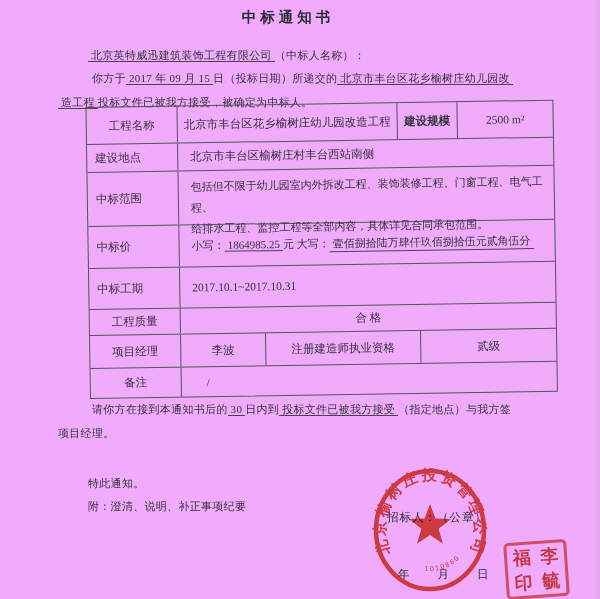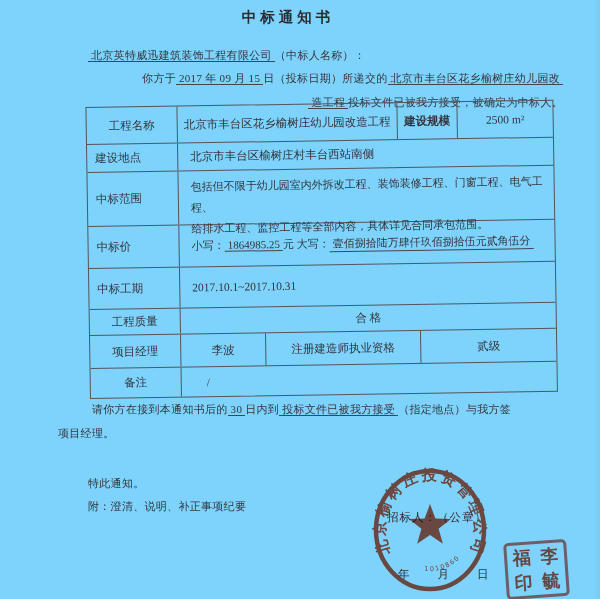--- a/index.html
+++ b/index.html
@@ -1,25 +1,25 @@
 <!DOCTYPE html>
 <html><head>
 <meta charset="utf-8">
 <style>
   html,body{margin:0;padding:0;}
   body{width:600px;height:599px;background:#ffffff;overflow:hidden;
        font-family:"Liberation Serif","DejaVu Serif",serif;}
-  .page{position:relative;width:600px;height:599px;background:#7dd3fc;color:#35343b;}
+  .page{position:relative;width:600px;height:599px;background:#f0abfc;color:#35343b;}
   .page::after{content:"";position:absolute;right:0;top:0;width:6px;height:100%;
        background:linear-gradient(to right,rgba(255,255,255,0),rgba(120,125,135,.10));pointer-events:none;}
   .title{position:absolute;left:0;top:8(px);top:8px;width:576px;text-align:center;
        font-size:14.5px;font-weight:bold;letter-spacing:4px;color:#2c2b31;}
   .p{position:absolute;margin:0;font-size:11px;line-height:23.5px;letter-spacing:.3px;}
   .p1{left:58px;top:44px;width:500px;text-indent:30px;}
-  .p2{left:58px;top:67px;width:505px;text-indent:34px;text-align:right;}
+  .p2{left:58px;top:67px;width:505px;text-indent:34px;}
   .p3{left:58px;top:398px;width:505px;text-indent:34px;}
   .p4{left:58px;top:449px;width:505px;text-indent:30px;}
   .p5{left:58px;top:472px;width:300px;text-indent:30px;}
   .p6{left:58px;top:495px;width:300px;text-indent:30px;}
   .u{border-bottom:1px solid #46454c;padding:0 3px;}
   
   .tbl{position:absolute;left:90px;top:107px;width:466px;border:1.3px solid #56545b;
        transform:rotate(-0.9deg);transform-origin:0 100%;font-size:11.5px;color:#34333a;}
   .tr{display:flex;border-top:1px solid #56545b;}
   .tr:first-child{border-top:none;}

